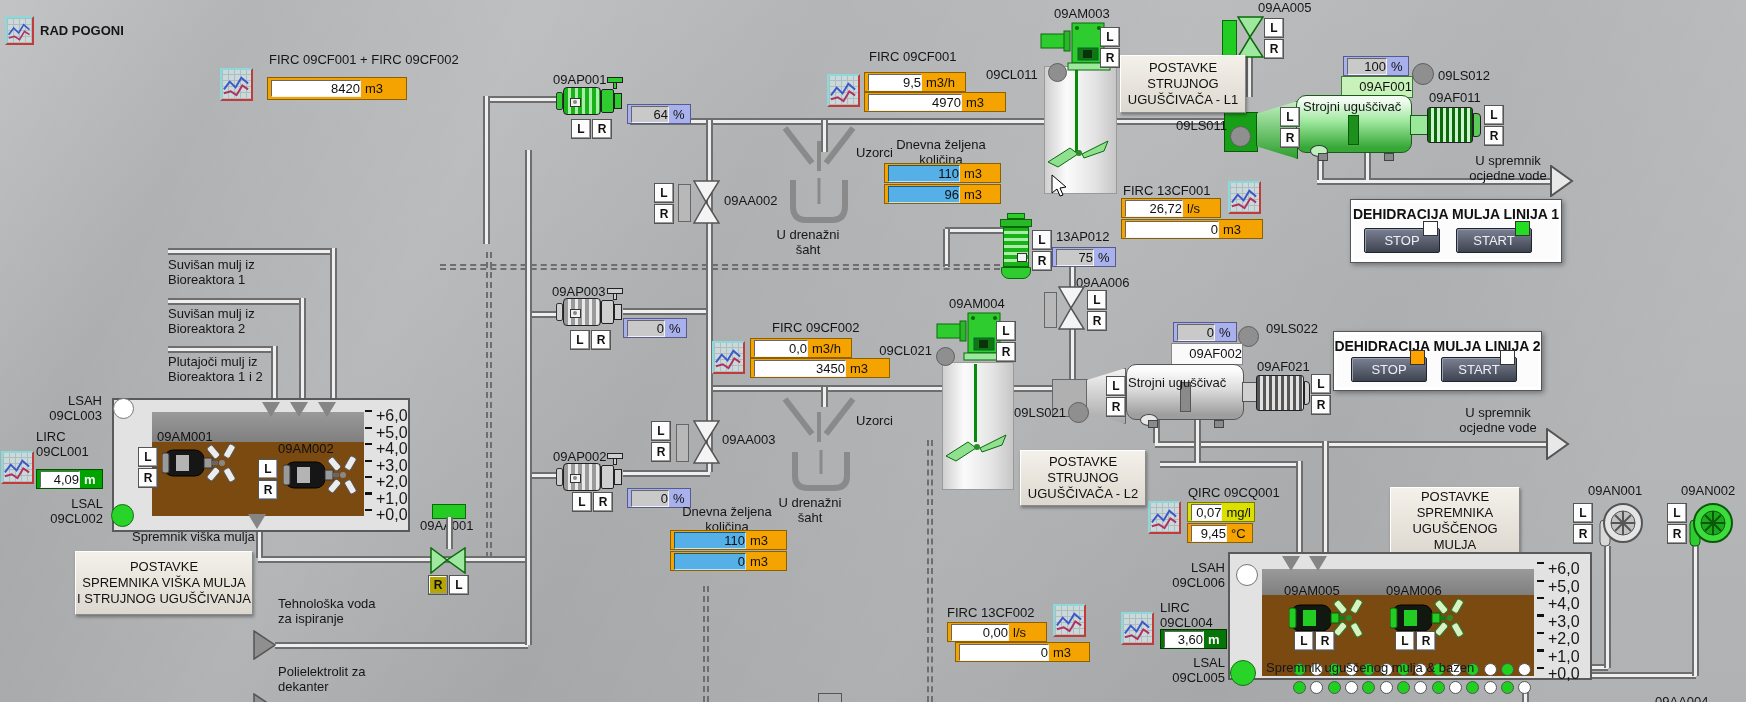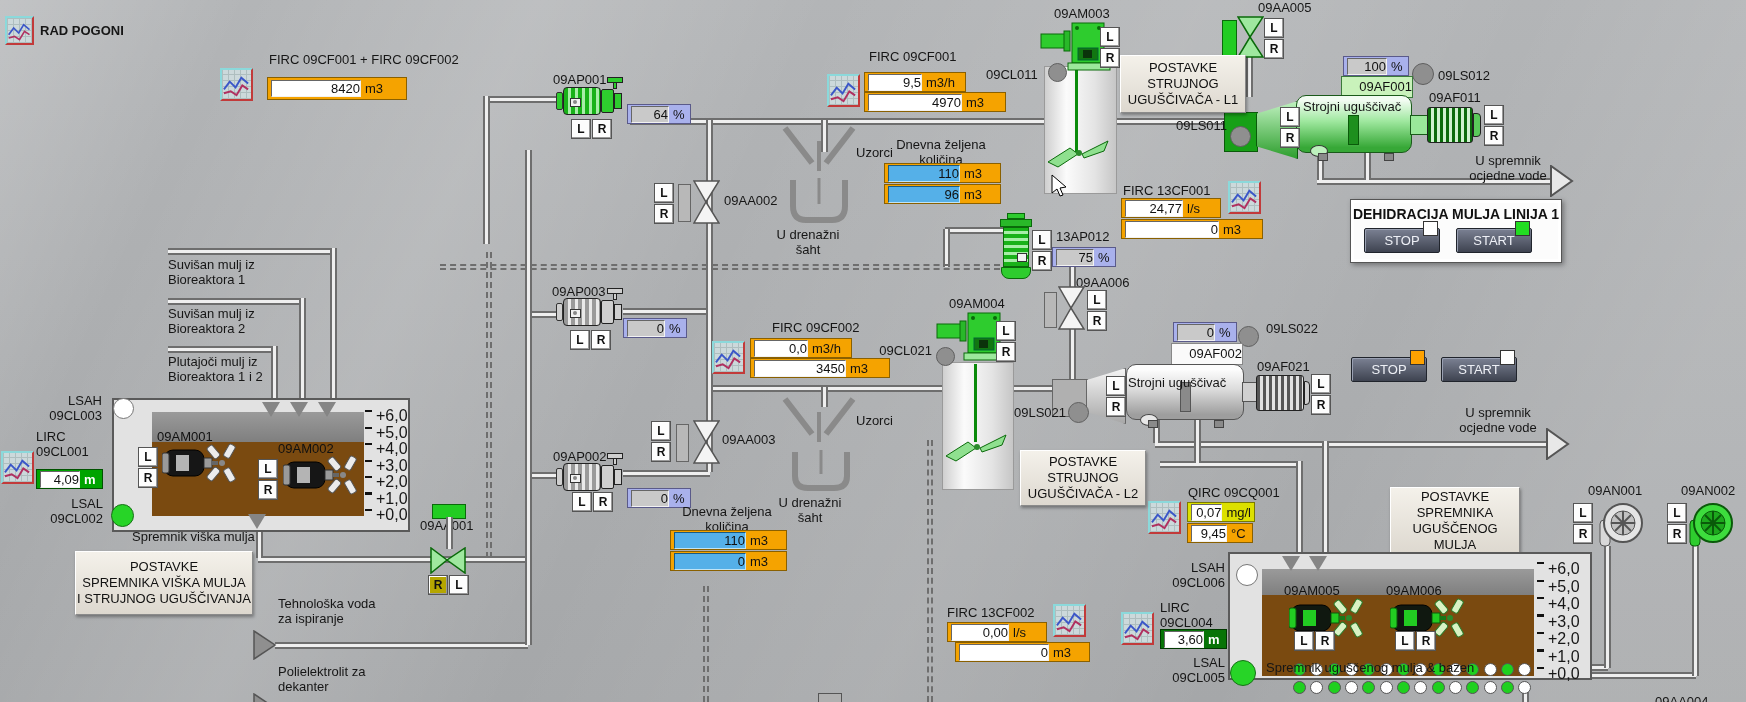--- a/index.html
+++ b/index.html
@@ -306,21 +306,21 @@
     <span class="val" style="width:90px;">3450</span>
     <span>m3</span>
   </div>
 
   <div class="lbl" style="left:1123px;top:184px;">FIRC 13CF001</div>
   <div class="trend" style="left:1228px;top:181px;"><svg viewBox="0 0 30 30" width="29" height="29">
         <polyline points="2,20 8,12 14,18 20,8 27,14" fill="none" stroke="#3a56c8" stroke-width="2"></polyline>
         <polyline points="2,24 9,22 15,26 21,16 27,20" fill="none" stroke="#b03060" stroke-width="2"></polyline>
       </svg></div>
   <div class="disp" style="left:1121px;top:198px;width:100px;">
-    <span class="val" style="width:56px;">24,77</span>
+    <span class="val" style="width:56px;">26,72</span>
     <span>l/s</span>
   </div>
   <div class="disp" style="left:1121px;top:219px;width:142px;">
     <span class="val" style="width:92px;">0</span>
     <span>m3</span>
   </div>
 
   <div class="lbl" style="left:947px;top:606px;">FIRC 13CF002</div>
   <div class="trend" style="left:1053px;top:604px;"><svg viewBox="0 0 30 30" width="29" height="29">
         <polyline points="2,20 8,12 14,18 20,8 27,14" fill="none" stroke="#3a56c8" stroke-width="2"></polyline>
@@ -539,20 +539,23 @@
 MULJA</div>
 
   <div class="panel" style="left:1350px;top:199px;width:210px;height:62px;">
     <div class="ttl">DEHIDRACIJA MULJA LINIJA 1</div>
   </div>
   <div class="pushbtn" style="left:1364px;top:228px;">STOP</div>
   <div class="ind wh" style="left:1423px;top:221px;"></div>
   <div class="pushbtn" style="left:1456px;top:228px;">START</div>
   <div class="ind gn" style="left:1515px;top:221px;"></div>
 
+  <div class="panel" style="left:1333px;top:331px;width:207px;height:58px;">
+    <div class="ttl">DEHIDRACIJA MULJA LINIJA 2</div>
+  </div>
   <div class="pushbtn" style="left:1351px;top:357px;">STOP</div>
   <div class="ind or" style="left:1410px;top:350px;"></div>
   <div class="pushbtn" style="left:1441px;top:357px;">START</div>
   <div class="ind wh" style="left:1500px;top:350px;"></div>
 
   <div class="lbl" style="left:168px;top:258px;">Suvišan mulj iz
 Bioreaktora 1</div>
   <div class="lbl" style="left:168px;top:307px;">Suvišan mulj iz
 Bioreaktora 2</div>
   <div class="lbl" style="left:168px;top:355px;">Plutajoči mulj iz

